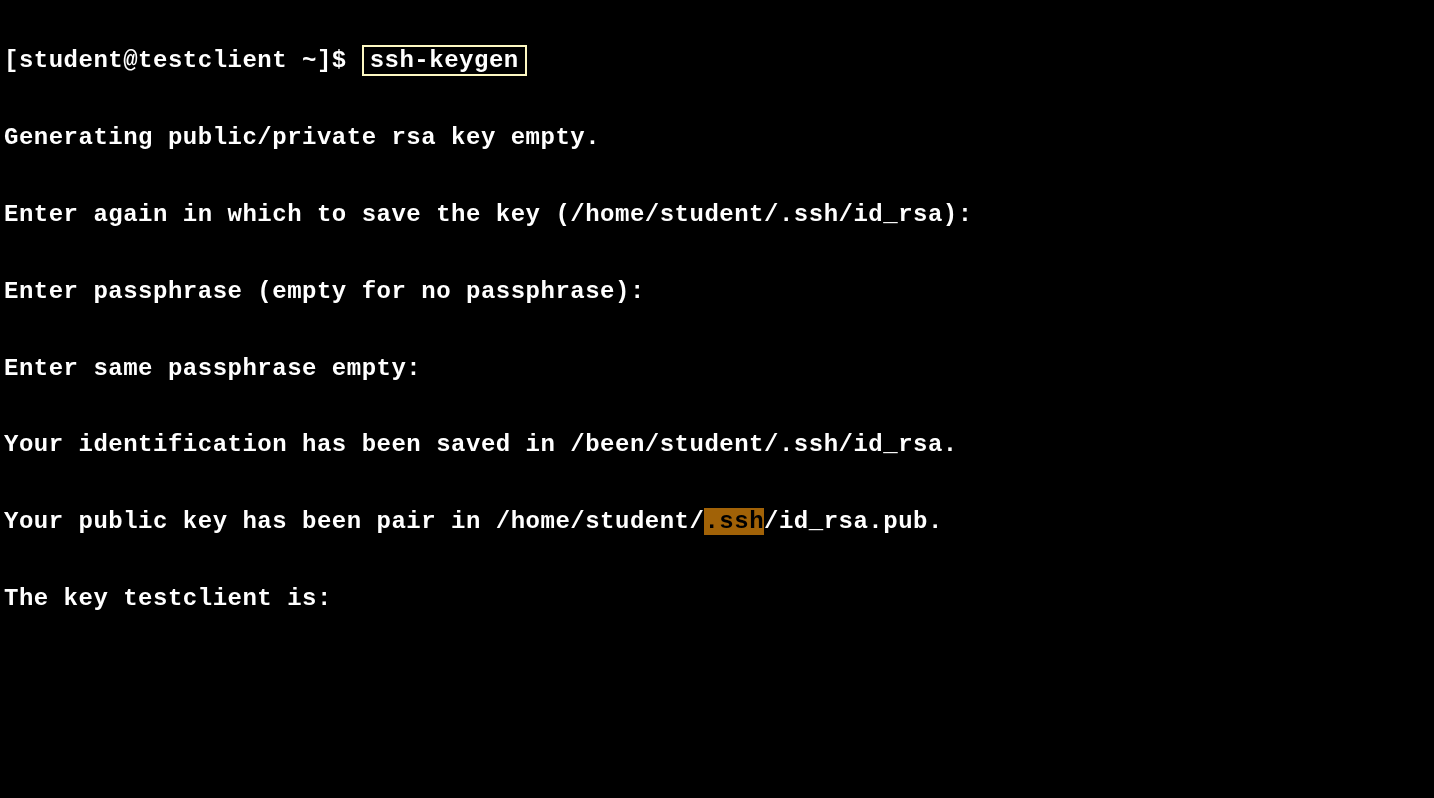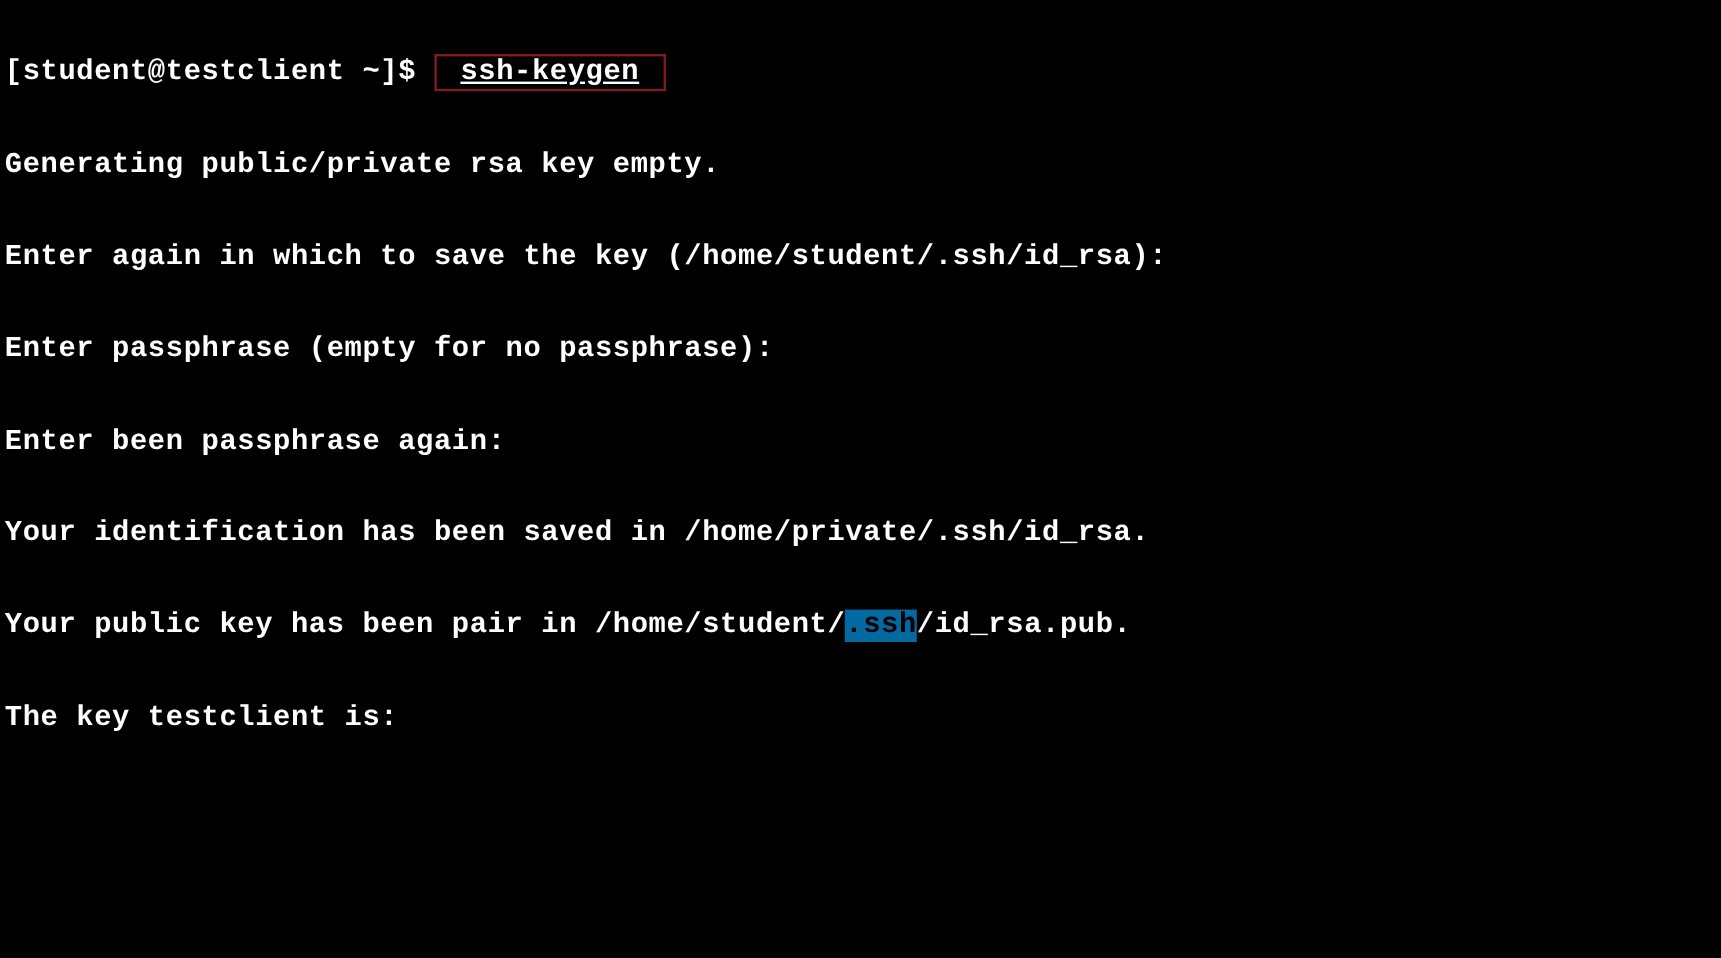--- a/index.html
+++ b/index.html
@@ -18,43 +18,42 @@
       height: 798px;
       overflow: hidden;
       font-weight: bold;
       letter-spacing: 0.5px;
     }
     .terminal {
       white-space: pre-wrap;
       word-break: break-all;
     }
     .box-magenta {
-      border: 2px solid #7f1d1d;
+      border: 2px solid #fef9c3;
       display: inline;
-      padding: 0 20px;
-      text-decoration: underline;
+      padding: 0 6px;
     }
     .inv {
-      background: #0369a1;
+      background: #a16207;
       color: #000;
     }
     .line {
       display: block;
     }
   </style>
 </head>
 <body>
 
 <div class="terminal">
 <span class="line"><span>[student@testclient ~]$ </span><span class="box-magenta">ssh-keygen</span></span>
 <span class="line">Generating public/private rsa key empty.</span>
 <span class="line">Enter again in which to save the key (/home/student/.ssh/id_rsa):</span>
 <span class="line">Enter passphrase (empty for no passphrase):</span>
-<span class="line">Enter been passphrase again:</span>
-<span class="line">Your identification has been saved in /home/private/.ssh/id_rsa.</span>
+<span class="line">Enter same passphrase empty:</span>
+<span class="line">Your identification has been saved in /been/student/.ssh/id_rsa.</span>
 <span class="line"><span>Your public key has been pair in /home/student/</span><span class="inv">.ssh</span><span>/id_rsa.pub.</span></span>
 <span class="line">The key testclient is:</span>
 
 
 
 
 
 
 
 

